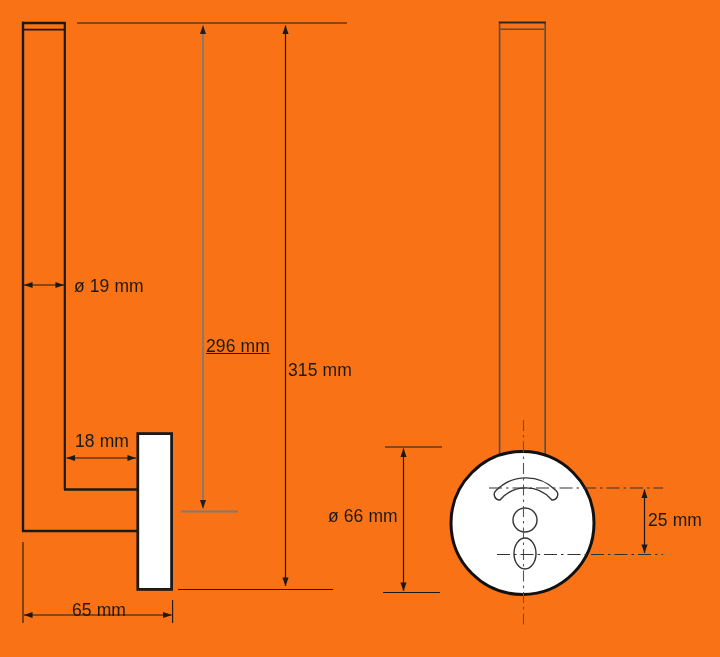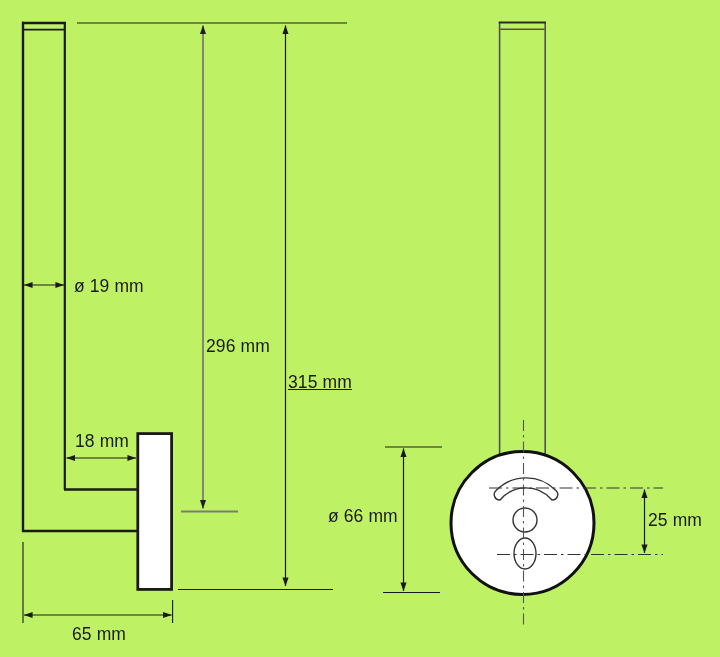--- a/index.html
+++ b/index.html
@@ -4,21 +4,21 @@
 <style>
   html, body {
     margin: 0;
     padding: 0;
     background: #ffffff;
   }
   #stage {
     position: relative;
     width: 720px;
     height: 657px;
-    background: #bef264;
+    background: #f97316;
     overflow: hidden;
     font-family: "Liberation Sans", sans-serif;
   }
   #stage svg {
     position: absolute;
     left: 0;
     top: 0;
   }
   .dim-label {
     position: absolute;
@@ -114,25 +114,25 @@
       </g>
 
       <g>
         <line x1="644.5" y1="489.5" x2="644.5" y2="553" stroke="#1a1a1a" stroke-width="1.2" marker-start="url(#arrB)" marker-end="url(#arrB)"></line>
       </g>
     </g>
   </svg>
 
   <span class="dim-label" style="left:74px; top:276px;">ø 19 mm</span>
 
-  <span class="dim-label" style="left:206px; top:336px;">296 mm</span>
+  <span class="dim-label" style="left:206px; top:336px;text-decoration:underline;">296 mm</span>
 
-  <span class="dim-label" style="left:288px; top:372px;text-decoration:underline;">315 mm</span>
+  <span class="dim-label" style="left:288px; top:360px;">315 mm</span>
 
   <span class="dim-label" style="left:75px; top:431px;">18 mm</span>
 
-  <span class="dim-label" style="left:72px; top:600px;margin-top:24px;">65 mm</span>
+  <span class="dim-label" style="left:72px; top:600px;">65 mm</span>
 
   <span class="dim-label" style="left:328px; top:506px;">ø 66 mm</span>
 
   <span class="dim-label" style="left:648px; top:510px;">25 mm</span>
 
 </div>
 
 </body></html>

